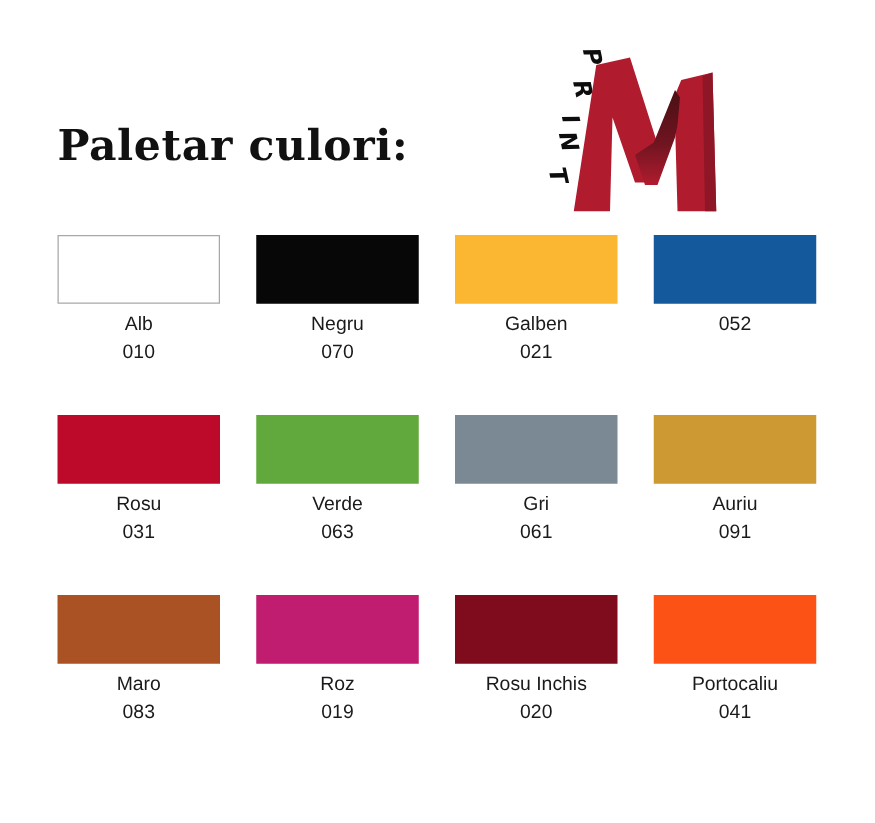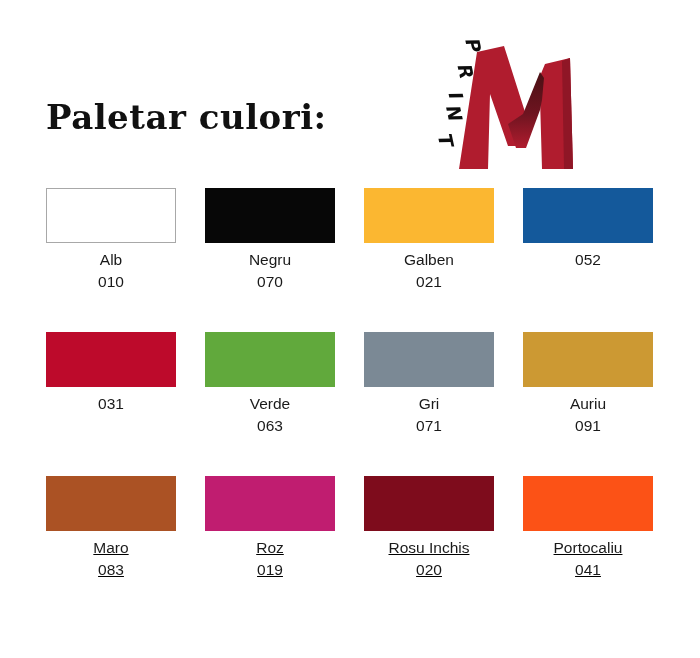--- a/index.html
+++ b/index.html
@@ -72,21 +72,20 @@
     top: 188px;
     width: 608px;
   }
   .palette-row {
     display: flex;
     gap: 29px;
     margin-bottom: 39px;
   }
   .palette-row:last-child {
     margin-bottom: 4px;
-    text-decoration: underline;
   }
   .swatch-cell {
     width: 130px;
   }
   .swatch-chip {
     width: 130px;
     height: 55px;
     box-sizing: border-box;
     background: #ffffff;
   }
@@ -170,35 +169,36 @@
         <div class="swatch-chip" style="background: rgb(20, 89, 155);"></div>
         <div class="swatch-caption">
           <span class="swatch-code">052</span>
         </div>
       </div>
     </div>
     <div class="palette-row">
       <div class="swatch-cell">
         <div class="swatch-chip" style="background: rgb(189, 10, 43);"></div>
         <div class="swatch-caption">
+          <span class="swatch-name">Rosu</span>
           <span class="swatch-code">031</span>
         </div>
       </div>
       <div class="swatch-cell">
         <div class="swatch-chip" style="background: rgb(97, 169, 60);"></div>
         <div class="swatch-caption">
           <span class="swatch-name">Verde</span>
           <span class="swatch-code">063</span>
         </div>
       </div>
       <div class="swatch-cell">
         <div class="swatch-chip" style="background: rgb(123, 137, 149);"></div>
         <div class="swatch-caption">
           <span class="swatch-name">Gri</span>
-          <span class="swatch-code">071</span>
+          <span class="swatch-code">061</span>
         </div>
       </div>
       <div class="swatch-cell">
         <div class="swatch-chip" style="background: rgb(204, 153, 51);"></div>
         <div class="swatch-caption">
           <span class="swatch-name">Auriu</span>
           <span class="swatch-code">091</span>
         </div>
       </div>
     </div>

